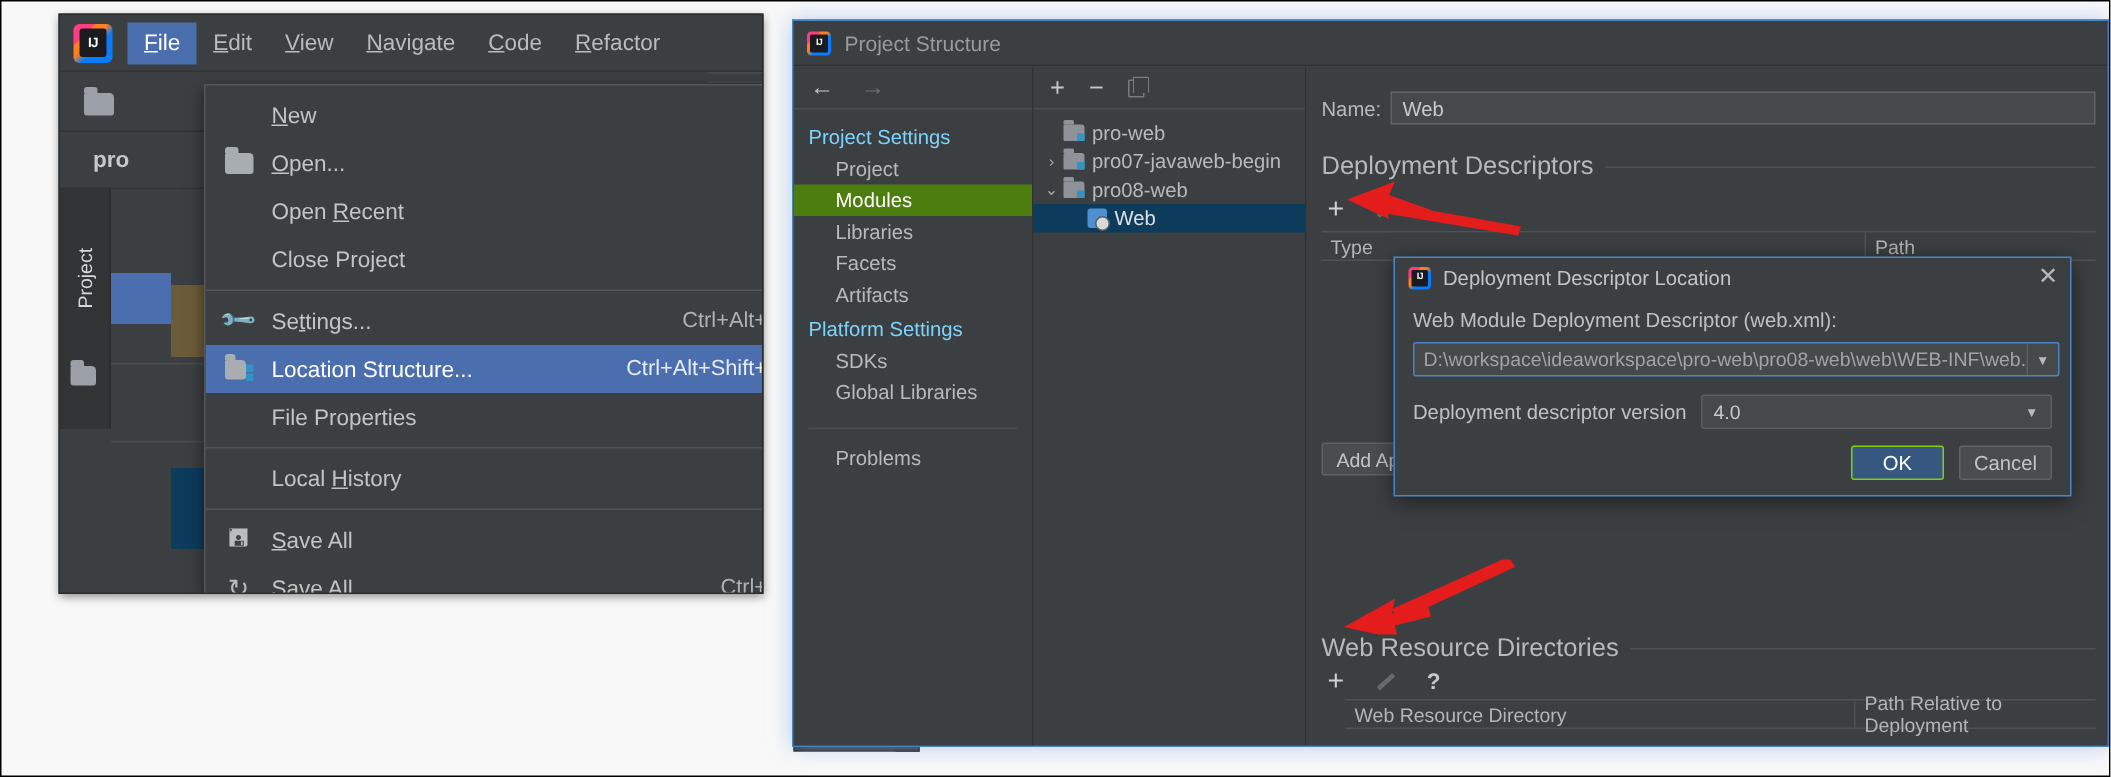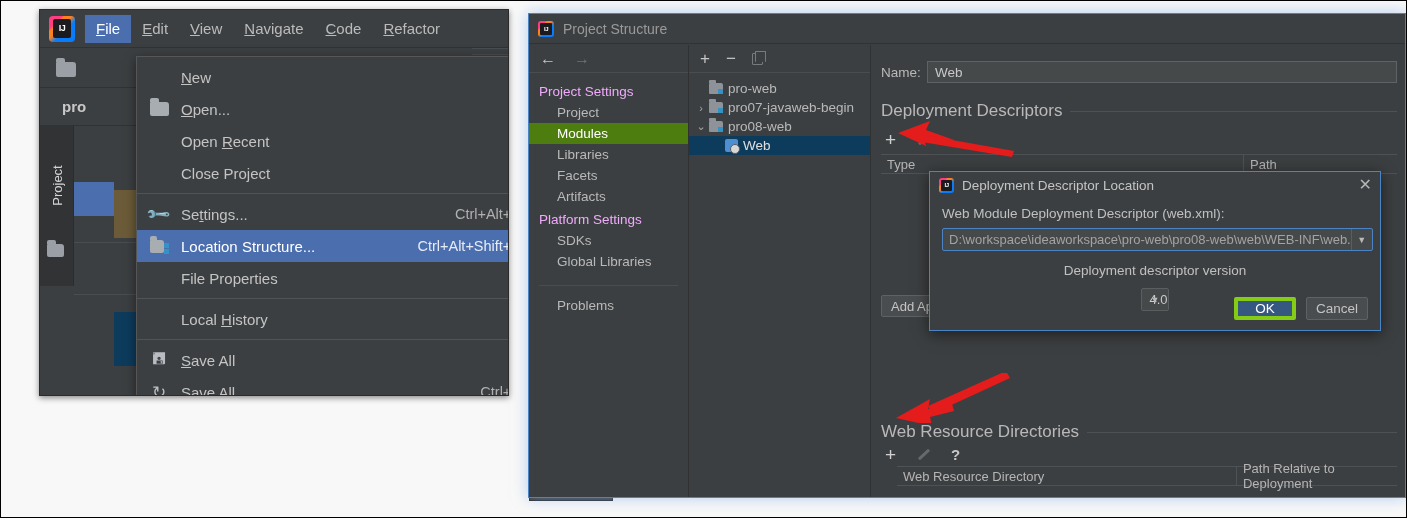--- a/index.html
+++ b/index.html
@@ -206,21 +206,21 @@
   #ps-nav {
     width:160px; background:#3c3f41; border-right:1px solid #2f3133;
     position:relative;
   }
   #ps-nav-bar {
     height:28px; display:flex; align-items:center; gap:18px;
     padding-left:11px; border-bottom:1px solid #4a4d4f;
   }
   .navarrow { color:#c6c6c6; font-size:16px; line-height:1; }
   .navarrow.dim { color:#6f7275; }
-  .nav-group { color:#f0abfc; font-size:13.5px; padding:5px 0 3px 10px; }
+  .nav-group { color:#7dd3fc; font-size:13.5px; padding:5px 0 3px 10px; }
   .nav-item {
     color:#b9b9b9; font-size:13.5px; padding:3px 0 3px 28px;
     cursor:default; height:21px; display:flex; align-items:center;
   }
   .nav-item.sel { background:#4d7c0f; color:#ffffff; }
   .nav-sep { height:1px; background:#4a4d4f; margin:13px 10px 9px 10px; }
 
   
   #ps-tree {
     width:182px; background:#3c3f41; border-right:1px solid #2f3133;
@@ -347,39 +347,39 @@
   .dd-combo .arrow {
     width:21px; border-left:1px solid #5a5e60;
     display:flex; align-items:center; justify-content:center;
     color:#b9b9b9; font-size:9px;
   }
   .dd-browse {
     width:27px; height:23px; background:#4a4d4f; border:1px solid #5e6264;
     border-radius:2px; color:#c4c4c4; font-size:12px;
     display:flex; align-items:flex-end; justify-content:center; padding-bottom:2px;
   }
-  .dd-ver-row { display:flex; align-items:center; margin:12px 12px 0 12px; gap:10px;flex-direction:column; }
+  .dd-ver-row { display:flex; align-items:center; margin:12px 12px 0 12px; gap:10px; }
   .dd-ver-row .lbl { color:#c0c0c0; font-size:13.5px; }
   .dd-ver-combo {
     flex:1 1 auto; height:23px; background:#45494a; border:1px solid #5a5e60;
     border-radius:2px; display:flex; align-items:center;
     color:#c9c9c9; font-size:13px; padding-left:7px; position:relative;
   }
   .dd-ver-combo .arrow {
     position:absolute; right:8px; color:#b9b9b9; font-size:9px;
   }
   .dd-buttons {
     position:absolute; right:12px; bottom:10px; display:flex; gap:10px;
   }
   .dd-btn {
     min-width:62px; height:23px; border-radius:2px;
     display:flex; align-items:center; justify-content:center;
     font-size:13.5px; cursor:default;
   }
-  .dd-btn.primary { background:#365880; border:4px solid #84cc16; color:#ffffff; }
+  .dd-btn.primary { background:#365880; border:1px solid #84cc16; color:#ffffff; }
   .dd-btn.normal  { background:#4a4d4f; border:1px solid #5e6264; color:#c4c4c4; }
 
   
   .arrow-svg { position:absolute; pointer-events:none; }
 </style>
 </head>
 <body>
 
 <div id="root">
 

